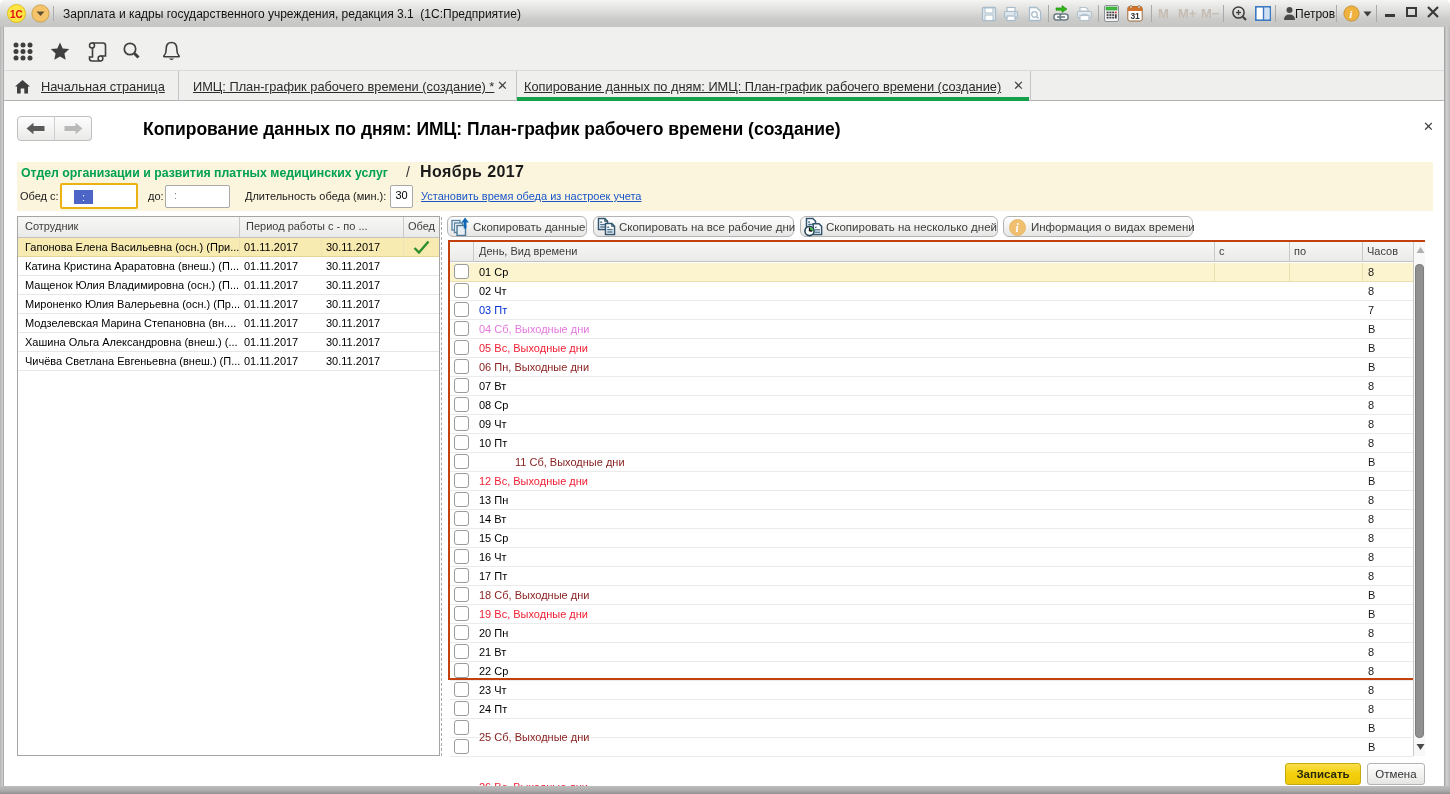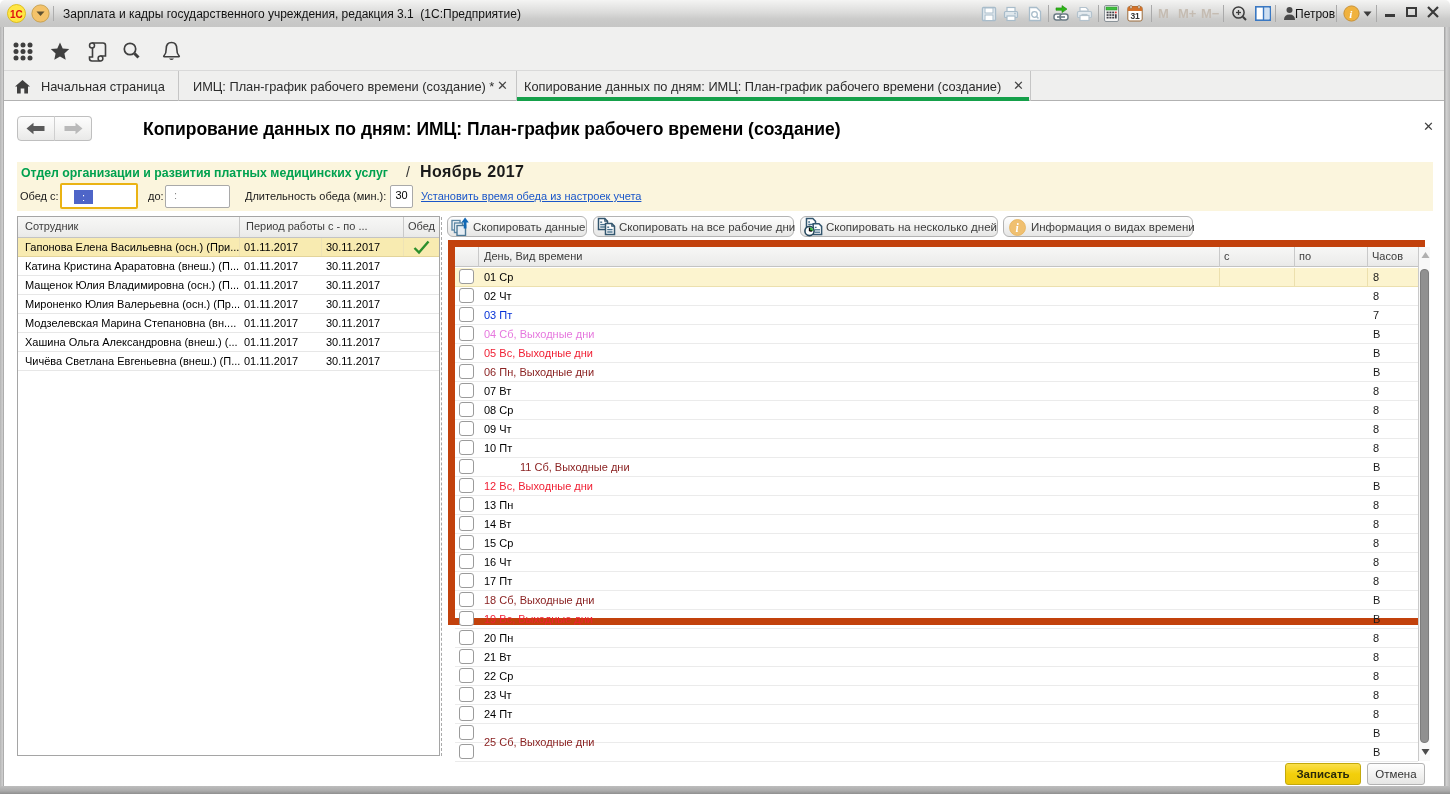--- a/index.html
+++ b/index.html
@@ -6,21 +6,21 @@
 body{font-family:"Liberation Sans",sans-serif;font-size:11px;color:#000;background:#fff;position:relative;}
 .abs{position:absolute;}
 
 #titlebar{left:0;top:0;width:1450px;height:27px;background:linear-gradient(#f4f4f3,#dcdcdb 45%,#cbcbca 70%,#c6c6c5);border-radius:5px 5px 0 0;}
 #frameL{left:0;top:27px;width:4px;height:759px;background:linear-gradient(90deg,#b4b4b4,#cfcfcf 60%,#9d9d9d);}
 #frameR{left:1444px;top:27px;width:6px;height:759px;background:linear-gradient(90deg,#9d9d9d,#d0d0d0 40%,#b9b9b9);}
 #frameB{left:0;top:786px;width:1450px;height:8px;background:linear-gradient(#bdbdbd,#ababab 60%,#8f8f8f);}
 #toolbar{left:4px;top:27px;width:1440px;height:44px;background:#f0f0ef;border-bottom:1px solid #d9d9d9;}
 #tabbar{left:4px;top:71px;width:1440px;height:30px;background:#efefee;border-bottom:1px solid #b2b2b2;}
 .tabdiv{top:71px;width:1px;height:30px;background:#c5c5c5;}
-.tabtxt{top:79px;height:16px;line-height:16px;color:#2b2b2b;font-size:12.8px;white-space:nowrap;}
+.tabtxt{top:79px;height:16px;line-height:16px;color:#2b2b2b;font-size:12.8px;white-space:nowrap;text-decoration:underline;}
 .tabx{top:79px;font-size:13px;color:#444;line-height:14px;}
 #greenline{left:517px;top:97px;width:512px;height:4px;background:#15a04a;}
 
 #content{left:4px;top:102px;width:1440px;height:684px;background:#fff;}
 .btnnav{top:116px;width:38px;height:25px;background:linear-gradient(#fdfdfd,#f2f2f1 60%,#e9e9e8);border:1px solid #bfbfbf;}
 #navL{left:17px;border-radius:4px 0 0 4px;}
 #navR{left:54px;border-radius:0 4px 4px 0;border-left:1px solid #cfcfcf;}
 #pgtitle{left:143px;top:119px;font-size:17.5px;font-weight:bold;white-space:nowrap;}
 #pgclose{left:1423px;top:119px;font-size:13px;color:#3f3f3f;}
 
@@ -41,21 +41,21 @@
 .lrow{left:0;width:421px;height:19px;border-bottom:1px solid #e7e7e7;white-space:nowrap;overflow:hidden;}
 .lc1{left:7px;top:3px;width:215px;overflow:hidden;white-space:nowrap;}
 .ld1{left:226px;top:3px;}
 .ld2{left:308px;top:3px;}
 
 #split{left:441px;top:217px;width:0;height:539px;border-left:1px dashed #a9a9a9;}
 
 .tbtn{top:216px;height:21px;font-size:11.5px;background:linear-gradient(#fefefe,#f1f1f0 55%,#e6e6e5);border:1px solid #b3b3b3;border-radius:6px;color:#3d3d3d;white-space:nowrap;}
 .tbtn span{position:absolute;top:4px;}
 
-#rtable{left:448px;top:240px;width:977px;height:385px;border:7px solid #c2410c;background:#fff;}
+#rtable{left:448px;top:240px;width:977px;height:440px;border:2px solid #c2410c;background:#fff;}
 #rhdr{left:0;top:0;width:975px;height:20px;border-bottom:1px solid #c3c3c3;}
 .vdiv{top:0;width:1px;height:20px;background:#c9c9c9;}
 .rrow{left:0;width:963px;height:19px;border-bottom:1px solid #ebebeb;}
 .cbx{left:4px;top:1px;width:15px;height:15px;border:1px solid #9b9b9b;border-radius:3px;background:#fff;position:absolute;}
 .dtxt{left:29px;top:3px;position:absolute;white-space:nowrap;}
 .htxt{left:918px;top:3px;position:absolute;color:#1a1a1a;}
 
 #sbar{left:963px;top:0;width:12px;height:514px;background:#f8f8f8;border-left:1px solid #c9c9c9;}
 #sthumb{left:1px;top:22px;width:9px;height:474px;background:#909090;border:1px solid #7d7d7d;border-radius:4px;position:absolute;}
 

